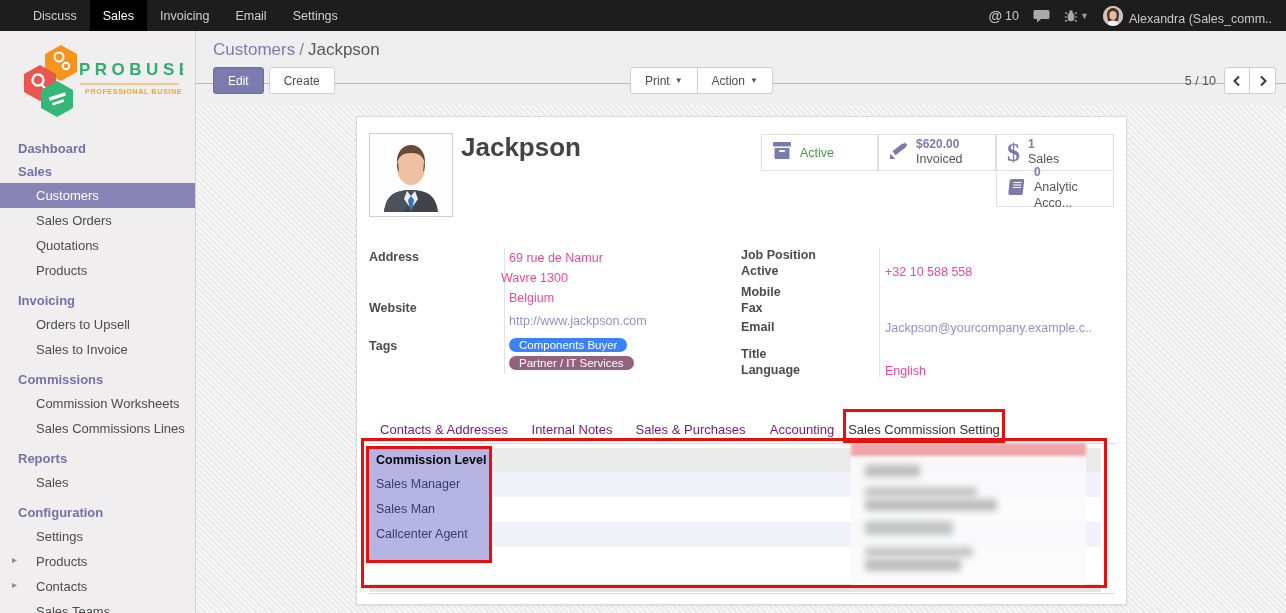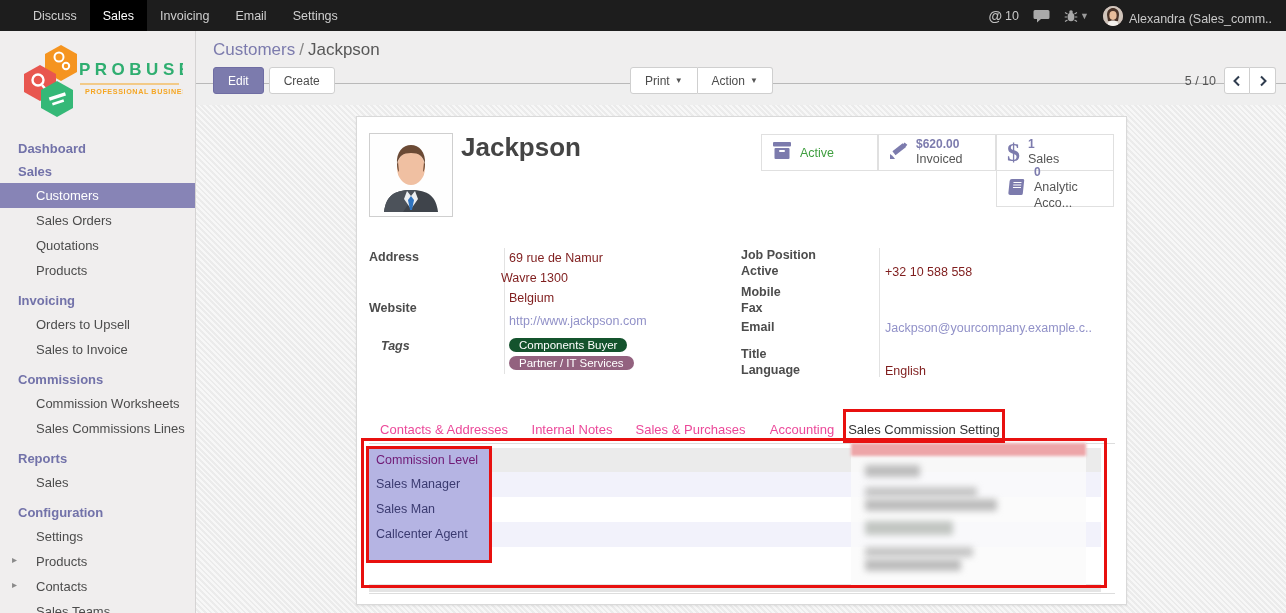--- a/index.html
+++ b/index.html
@@ -70,48 +70,48 @@
     display:flex; align-items:center; cursor:pointer; }
   .stat-icon { margin:0 8px 0 10px; color:#7c7bad; }
   .stat-texts { display:flex; flex-direction:column; line-height:1.25; }
   .stat-value { font-size:12px; font-weight:bold; color:#7c7bad; }
   .stat-label { font-size:12.5px; color:#555; }
   .stat-label.green { color:#3f9e3f; }
   .dollar-glyph { font-size:26px; font-weight:bold; color:#7c7bad; font-family:"Liberation Serif", serif; }
 
   
   .fgroup-label { position:absolute; font-size:12.5px; font-weight:bold; color:#4c4c4c; }
-  .fvalue { position:absolute; font-size:12.5px; color:#7f1d1d; }
+  .fvalue { position:absolute; font-size:12.5px; color:#ec4899; }
   .fvalue.link { color:#9191c8; cursor:pointer; }
   .vsep { position:absolute; width:1px; background:#e2e2e2; }
   .tag-pill { position:absolute; font-size:11.5px; color:#fff; padding:1px 10px;
     border-radius:9px; white-space:nowrap; cursor:pointer; }
-  .tag-blue { background:#14532d; }
+  .tag-blue { background:#3b82f6; }
   .tag-mauve { background:#93627f; }
 
   
   .tabs { position:absolute; left:12px; top:297px; width:746px; height:30px;
     border-bottom:1px solid #ddd; display:flex; }
-  .tab { font-size:13px; color:#ec4899; display:flex; align-items:center;
+  .tab { font-size:13px; color:#701a75; display:flex; align-items:center;
     justify-content:center; cursor:pointer; height:30px; }
   .tab.active { color:#333; }
   .tab:nth-child(1){ width:150px; } .tab:nth-child(2){ width:106px; }
   .tab:nth-child(3){ width:131px; } .tab:nth-child(4){ width:92px; }
   .tab:nth-child(5){ width:152px; }
 
   
   .ctable { position:absolute; left:12px; top:331px; width:732px; }
   .crow { position:relative; width:100%; }
   .crow.header { height:24px; background:#ebebeb; }
   .crow.r1, .crow.r3 { height:25px; background:#f2f2fb; }
   .crow.r2, .crow.r4 { height:25px; background:#fff; }
   .ccell { position:absolute; left:0; top:0; width:123px; height:100%;
     background:#b5b4e3; color:#3a3a70; font-size:12.5px; line-height:24px;
     padding-left:7px; white-space:nowrap; overflow:hidden; }
-  .crow.header .ccell { font-weight:normal; color:#701a75; }
+  .crow.header .ccell { font-weight:bold; color:#000000; }
   .crow.r4 .ccell { height:14px; }
   .ctable-footer { height:8px; background:#e4e4e4; margin-top:12px; }
   .sheet-bottom-line { position:absolute; left:12px; top:476px; width:746px;
     border-top:1px solid #ddd; }
 
   
   .blur-strip { position:absolute; left:494px; top:326px; width:235px; height:142px;
     background:rgba(250,250,250,0.85); z-index:20; }
   .blur-pink { position:absolute; left:0; top:0; width:100%; height:13px;
     background:#eda5a8; filter:blur(1.5px); }
@@ -306,21 +306,21 @@
         </span>
       </div>
 
       <div class="fgroup-label" style="left:12px; top:133px;">Address</div>
       <div class="vsep" style="left:147px; top:131px; height:126px;"></div>
       <div class="fvalue" style="left:152px; top:134px;">69 rue de Namur</div>
       <div class="fvalue" style="left:144px; top:154px;">Wavre 1300</div>
       <div class="fvalue" style="left:152px; top:174px;">Belgium</div>
       <div class="fgroup-label" style="left:12px; top:184px;">Website</div>
       <div class="fvalue link" style="left:152px; top:197px;">http://www.jackpson.com</div>
-      <div class="fgroup-label" style="left:24px; top:222px;font-style:italic;">Tags</div>
+      <div class="fgroup-label" style="left:12px; top:222px;">Tags</div>
       <span class="tag-pill tag-blue" style="left:152px; top:221px;">Components Buyer</span>
       <span class="tag-pill tag-mauve" style="left:152px; top:239px;">Partner / IT Services</span>
 
       <div class="fgroup-label" style="left:384px; top:131px;">Job Position</div>
       <div class="fgroup-label" style="left:384px; top:147px;">Active</div>
       <div class="fgroup-label" style="left:384px; top:168px;">Mobile</div>
       <div class="fgroup-label" style="left:384px; top:184px;">Fax</div>
       <div class="fgroup-label" style="left:384px; top:203px;">Email</div>
       <div class="fgroup-label" style="left:384px; top:230px;">Title</div>
       <div class="fgroup-label" style="left:384px; top:246px;">Language</div>

